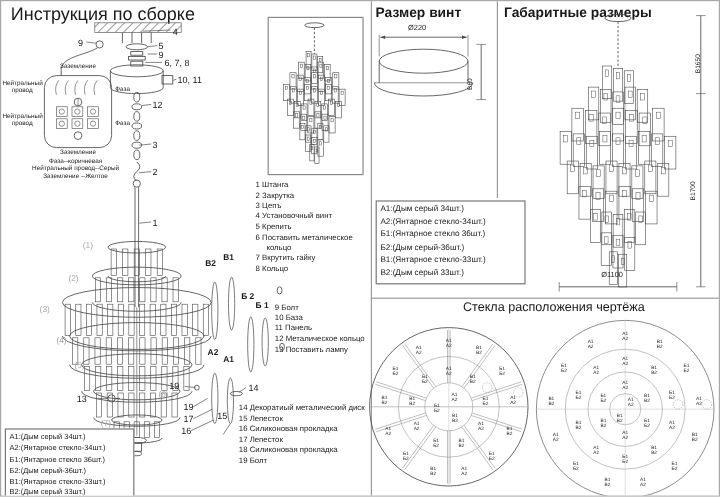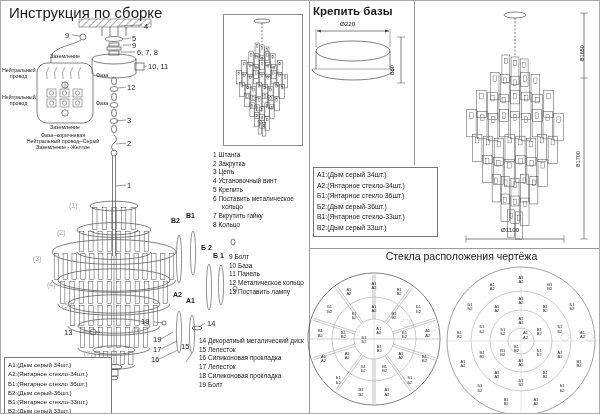--- a/index.html
+++ b/index.html
@@ -388,38 +388,39 @@
       <rect x="34.1312" y="105.44" width="3.5776" height="13.64" fill="none" stroke="#4a4a4a" stroke-width="0.5"></rect>
       <rect x="35.276032" y="107.07679999999999" width="1.287936" height="2.728" fill="none" stroke="#4a4a4a" stroke-width="0.4"></rect>
       <rect x="38.2912" y="107.44" width="3.5776" height="13.64" fill="none" stroke="#4a4a4a" stroke-width="0.5"></rect>
       <rect x="39.436032000000004" y="109.07679999999999" width="1.287936" height="2.728" fill="none" stroke="#4a4a4a" stroke-width="0.4"></rect>
     </svg>
 
   <div class="abs vline" style="left:308px;top:0;height:414px;"></div>
   <div class="abs vline" style="left:413px;top:0;height:164px;"></div>
   <div class="abs hline" style="left:308px;top:247px;width:292px;"></div>
 
-  <div class="abs sec-title" style="left:312px;top:4px;">Крепить базы</div>
+  <div class="abs sec-title" style="left:312px;top:4px;">Размер винт</div>
   <svg id="basesvg" class="abs" style="left:308px;top:16px;" width="104" height="96">
       <line x1="8" y1="14" x2="80" y2="14" fill="none" stroke="#4a4a4a" stroke-width="0.7"></line>
       <path d="M8,14 l4,-1.5 l0,3 z M80,14 l-4,-1.5 l0,3 z" fill="#4a4a4a" stroke="none"></path>
       <line x1="7" y1="12" x2="7" y2="30" fill="none" stroke="#4a4a4a" stroke-width="0.5"></line>
       <line x1="81" y1="12" x2="81" y2="30" fill="none" stroke="#4a4a4a" stroke-width="0.5"></line>
       <ellipse cx="44" cy="34" rx="37" ry="10" fill="none" stroke="#4a4a4a" stroke-width="0.7"></ellipse>
       <line x1="7" y1="34" x2="7" y2="52" fill="none" stroke="#4a4a4a" stroke-width="0.7"></line>
       <line x1="81" y1="34" x2="81" y2="52" fill="none" stroke="#4a4a4a" stroke-width="0.7"></line>
       <line x1="3" y1="52" x2="85" y2="52" fill="none" stroke="#4a4a4a" stroke-width="0.5"></line>
       <path d="M3,52 A41,11 0 0 0 85,52" fill="none" stroke="#4a4a4a" stroke-width="0.7"></path>
       <line x1="92" y1="20" x2="92" y2="66" fill="none" stroke="#4a4a4a" stroke-width="0.7"></line>
       <line x1="88" y1="20" x2="96" y2="20" fill="none" stroke="#4a4a4a" stroke-width="0.5"></line>
       <line x1="88" y1="66" x2="96" y2="66" fill="none" stroke="#4a4a4a" stroke-width="0.5"></line>
     </svg>
   <span class="abs dim" style="left:339px;top:19px;">Ø220</span>
   <span class="abs vtext" style="left:394px;top:68px;">В60</span>
 
+  <div class="abs sec-title" style="left:419px;top:4px;">Габаритные размеры</div>
   <svg id="oversvg" class="abs" style="left:415px;top:4px;" width="185" height="242">
       <ellipse cx="99" cy="10" rx="11" ry="3" fill="none" stroke="#4a4a4a" stroke-width="0.7"></ellipse>
       <line x1="99" y1="13" x2="99" y2="52" fill="none" stroke="#4a4a4a" stroke-width="0.7" stroke-dasharray="2,1.5"></line>
       <rect x="85.92026666666668" y="50" width="7.866133333333333" height="27.28" fill="none" stroke="#4a4a4a" stroke-width="0.5"></rect>
       <rect x="88.43742933333334" y="53.2736" width="2.8318079999999997" height="5.456" fill="none" stroke="#4a4a4a" stroke-width="0.4"></rect>
       <rect x="95.06693333333334" y="52" width="7.866133333333333" height="27.28" fill="none" stroke="#4a4a4a" stroke-width="0.5"></rect>
       <rect x="97.584096" y="55.2736" width="2.8318079999999997" height="5.456" fill="none" stroke="#4a4a4a" stroke-width="0.4"></rect>
       <rect x="104.21360000000001" y="54" width="7.866133333333333" height="27.28" fill="none" stroke="#4a4a4a" stroke-width="0.5"></rect>
       <rect x="106.73076266666668" y="57.2736" width="2.8318079999999997" height="5.456" fill="none" stroke="#4a4a4a" stroke-width="0.4"></rect>
       <rect x="74.23344" y="67.6" width="8.76512" height="27.28" fill="none" stroke="#4a4a4a" stroke-width="0.5"></rect>

